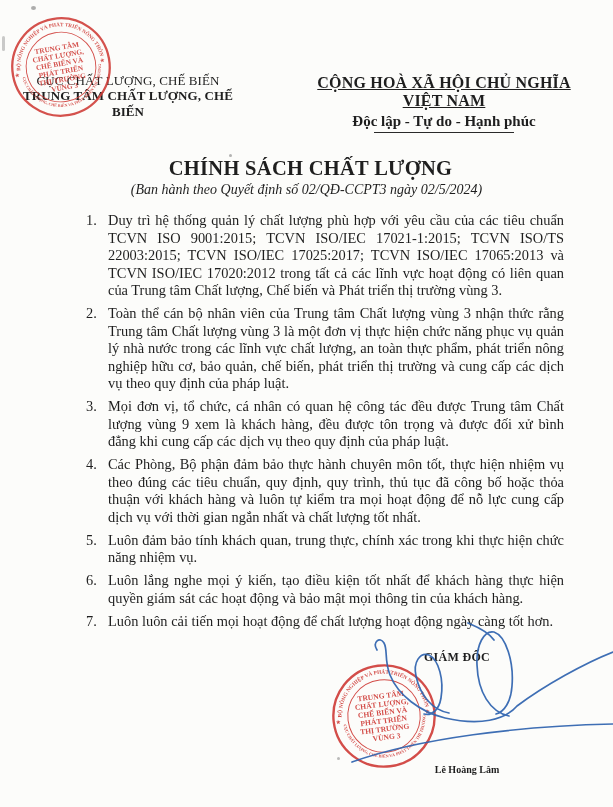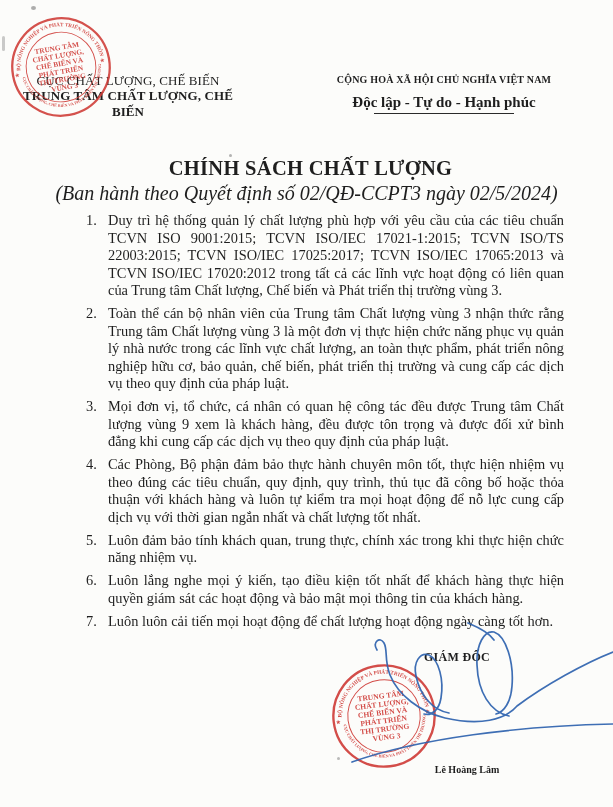--- a/index.html
+++ b/index.html
@@ -12,31 +12,31 @@
   
   .hdr-left {
     position:absolute; left:14px; top:73px; width:228px;
     text-align:center; font-size:13px; line-height:15.3px; letter-spacing:.1px;
   }
   .hdr-left .plain { font-weight:normal; }
   .hdr-left .bold  { font-weight:bold; }
   .hdr-right {
     position:absolute; left:303px; top:74px; width:282px; text-align:center;
   }
-  .hdr-right .nation { font-size:10px; font-weight:bold; letter-spacing:.2px; }
-  .hdr-right .motto  { font-size:15px; font-weight:bold; margin-top:9px; }
+  .hdr-right .nation { font-size:16px; font-weight:bold; letter-spacing:.2px;text-decoration:underline; }
+  .hdr-right .motto  { font-size:15px; font-weight:bold; margin-top:3px; }
   .hdr-right .rule   { width:140px; border-bottom:1.6px solid #2a2a2a; margin:2px auto 0; }
   
   .doc-title {
     position:absolute; left:4px; top:157px; width:613px; text-align:center;
     font-size:20.5px; font-weight:bold; letter-spacing:.3px;
   }
   .doc-subtitle {
     position:absolute; left:0; top:182px; width:613px; text-align:center;
-    font-size:20px; font-style:italic;
+    font-size:14px; font-style:italic;
   }
   
   .policy { position:absolute; left:86px; top:212px; width:478px; list-style:none; }
   .item { display:flex; margin-bottom:5.5px; font-size:14.4px; line-height:17.5px; }
   .item .num { flex:none; width:22px; }
   .item .txt { flex:1; text-align:justify; }
   
   .role {
     position:absolute; left:398px; top:650px; width:118px; text-align:center;
     font-size:12px; font-weight:bold; letter-spacing:.3px;

